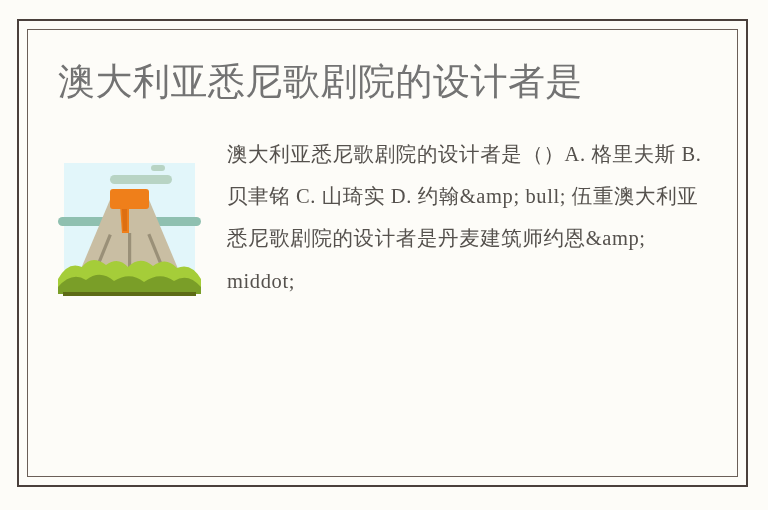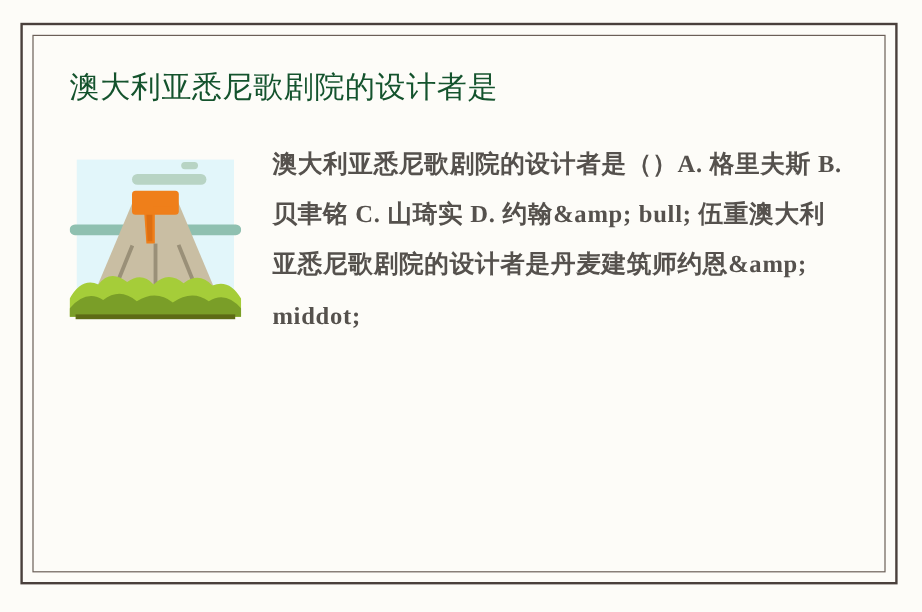--- a/index.html
+++ b/index.html
@@ -42,38 +42,37 @@
     top: 30px;
     width: 709px;
     height: 450px;
   }
 
   
   .article-title {
     margin: 0;
     padding: 26px 18px 0 30px;
     font-family: "Liberation Sans", sans-serif;
-    font-size: 25px;
+    font-size: 37px;
     font-weight: 400;
     line-height: 1.42;
-    color: #14532d;
+    color: #737373;
     letter-spacing: 0.5px;
     white-space: pre-wrap;
   }
   .article-title .title-line-2 {
     display: block;
     padding-left: 26px;
   }
 
   
   .body-row {
     display: flex;
-    align-items: center;
+    align-items: flex-end;
     padding: 22px 30px 0 30px;
-    font-weight: bold;
   }
 
   
   .figure {
     flex: 0 0 auto;
     width: 143px;
     height: 141px;
     position: relative;
     margin-top: 4px;
     margin-right: 26px;

